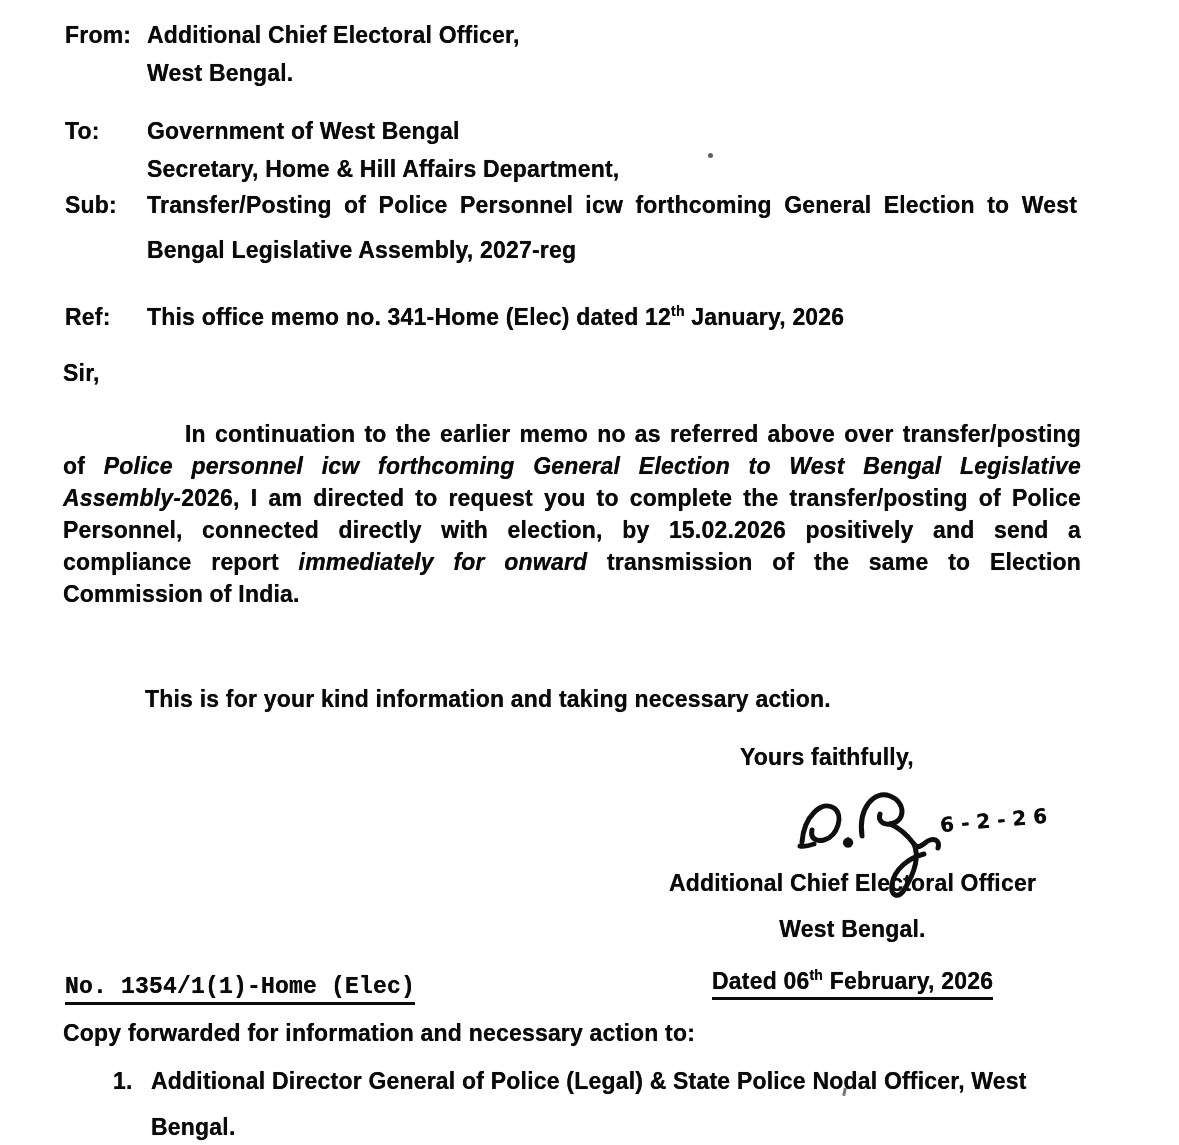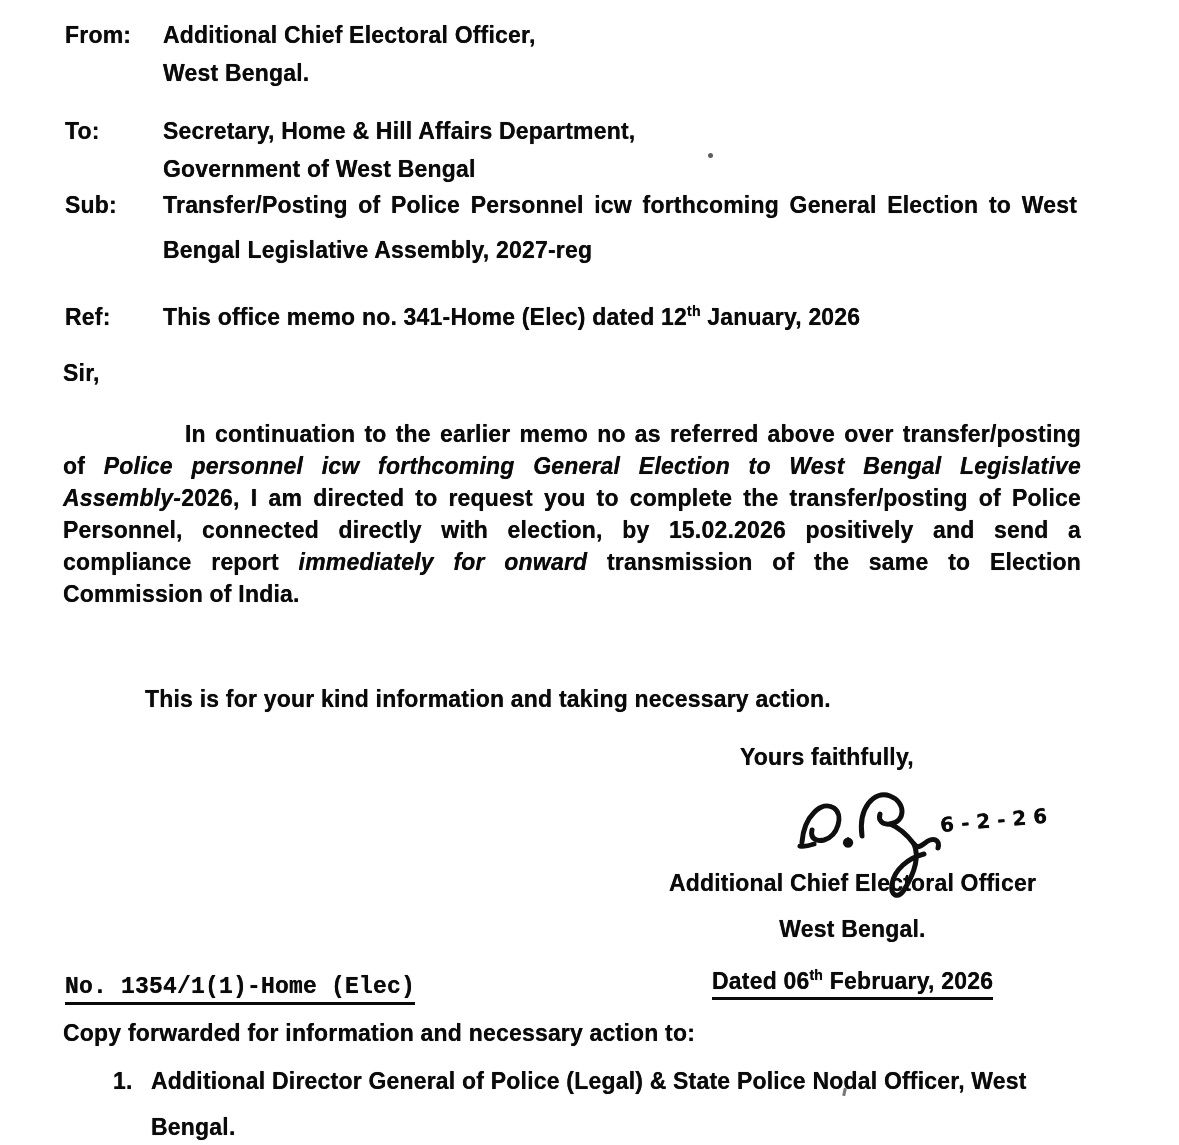--- a/index.html
+++ b/index.html
@@ -11,21 +11,21 @@
     font-family: "Liberation Sans", sans-serif;
     font-weight: 700;
     color: #0c0c0c;
     overflow: hidden;
     text-shadow: 0 0 0.7px rgba(10,10,10,0.9);
     letter-spacing: 0.2px;
     filter: contrast(1.02);
   }
   .abs { position: absolute; }
   .fs  { font-size: 23px; }
-  .field { display: flex; align-items: flex-start; gap: 16px; }
+  .field { display: flex; align-items: flex-start; }
   .field .label { width: 82px; flex: 0 0 82px; }
   .field .content { flex: 1 1 auto; }
   .lh38 { line-height: 38px; }
   .lh45 { line-height: 45px; }
   .lh46 { line-height: 46px; }
   .just { text-align: justify; }
   .para1 {
     left: 63px; top: 418px; width: 1018px;
     line-height: 32px; text-align: justify; text-indent: 122px;
   }
@@ -67,22 +67,22 @@
     <div class="label">From:</div>
     <div class="content">
       <div>Additional Chief Electoral Officer,</div>
       <div>West Bengal.</div>
     </div>
   </div>
 
   <div class="abs field fs lh38" style="left:65px; top:112px; width:1000px;">
     <div class="label">To:</div>
     <div class="content">
+      <div>Government of West Bengal</div>
       <div>Secretary, Home &amp; Hill Affairs Department,</div>
-      <div>Government of West Bengal</div>
     </div>
   </div>
 
   <div class="abs field fs lh45" style="left:65px; top:183px; width:1012px;">
     <div class="label">Sub:</div>
     <div class="content just">Transfer/Posting of Police Personnel icw forthcoming General Election to West Bengal Legislative Assembly, 2027-reg</div>
   </div>
 
   <div class="abs field fs lh38" style="left:65px; top:298px; width:1012px;">
     <div class="label">Ref:</div>

